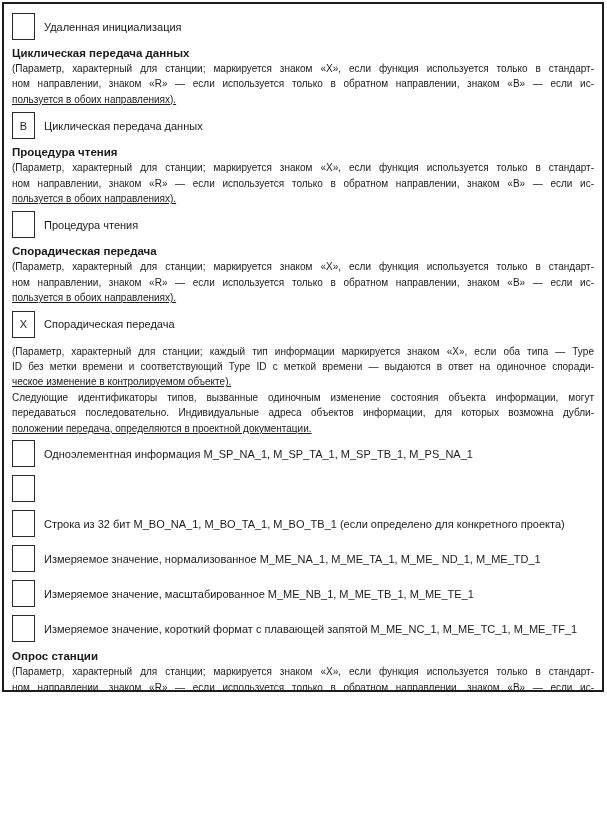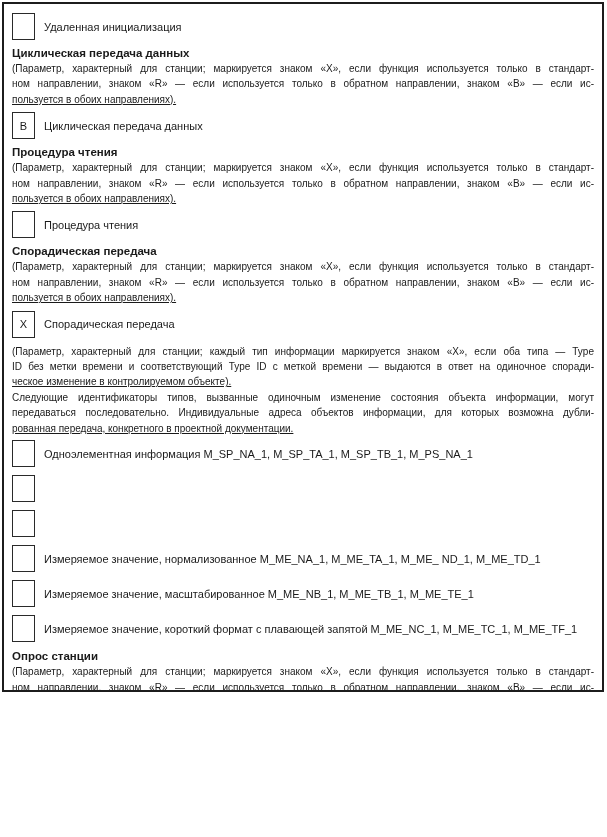--- a/index.html
+++ b/index.html
@@ -107,32 +107,33 @@
       <span class="cb">X</span>
       <span class="lbl">Спорадическая передача</span>
     </div>
 
     <div class="para">
       <div class="pline">(Параметр, характерный для станции; каждый тип информации маркируется знаком «X», если оба типа — Type</div>
       <div class="pline">ID без метки времени и соответствующий Type ID с меткой времени — выдаются в ответ на одиночное споради-</div>
       <div class="pline end">ческое изменение в контролируемом объекте).</div>
       <div class="pline">Следующие идентификаторы типов, вызванные одиночным изменение состояния объекта информации, могут</div>
       <div class="pline">передаваться последовательно. Индивидуальные адреса объектов информации, для которых возможна дубли-</div>
-      <div class="pline end">рованная передача, конкретного в проектной документации.</div>
+      <div class="pline end">положении передача, определяются в проектной документации.</div>
     </div>
     <div class="items">
       <div class="check-row">
         <span class="cb"></span>
         <span class="lbl">Одноэлементная информация M_SP_NA_1, M_SP_TA_1, M_SP_TB_1, M_PS_NA_1</span>
       </div>
       <div class="check-row">
         <span class="cb"></span>
       </div>
       <div class="check-row">
         <span class="cb"></span>
+        <span class="lbl">Строка из 32 бит M_BO_NA_1, M_BO_TA_1, M_BO_TB_1 (если определено для конкретного проекта)</span>
       </div>
       <div class="check-row">
         <span class="cb"></span>
         <span class="lbl">Измеряемое значение, нормализованное M_ME_NA_1, M_ME_TA_1, M_ME_ ND_1, M_ME_TD_1</span>
       </div>
       <div class="check-row">
         <span class="cb"></span>
         <span class="lbl">Измеряемое значение, масштабированное M_ME_NB_1, M_ME_TB_1, M_ME_TE_1</span>
       </div>
       <div class="check-row">

